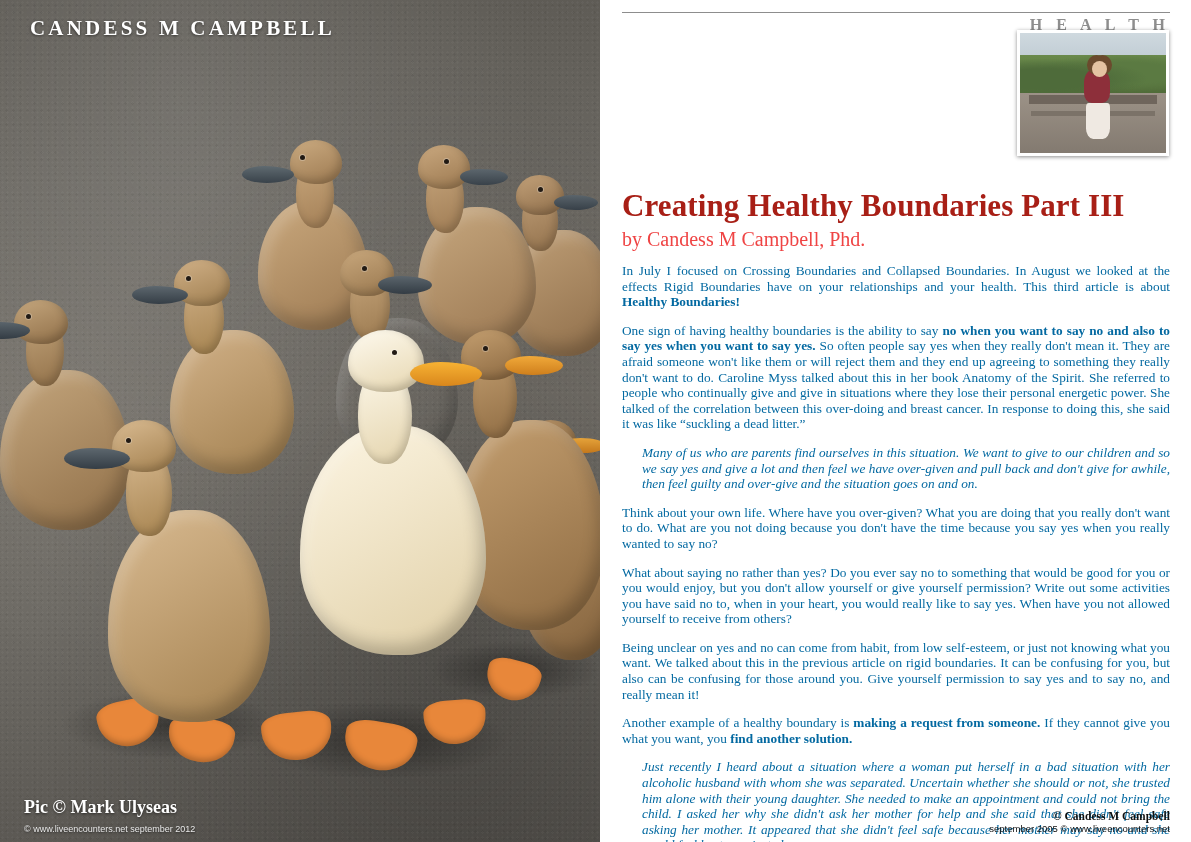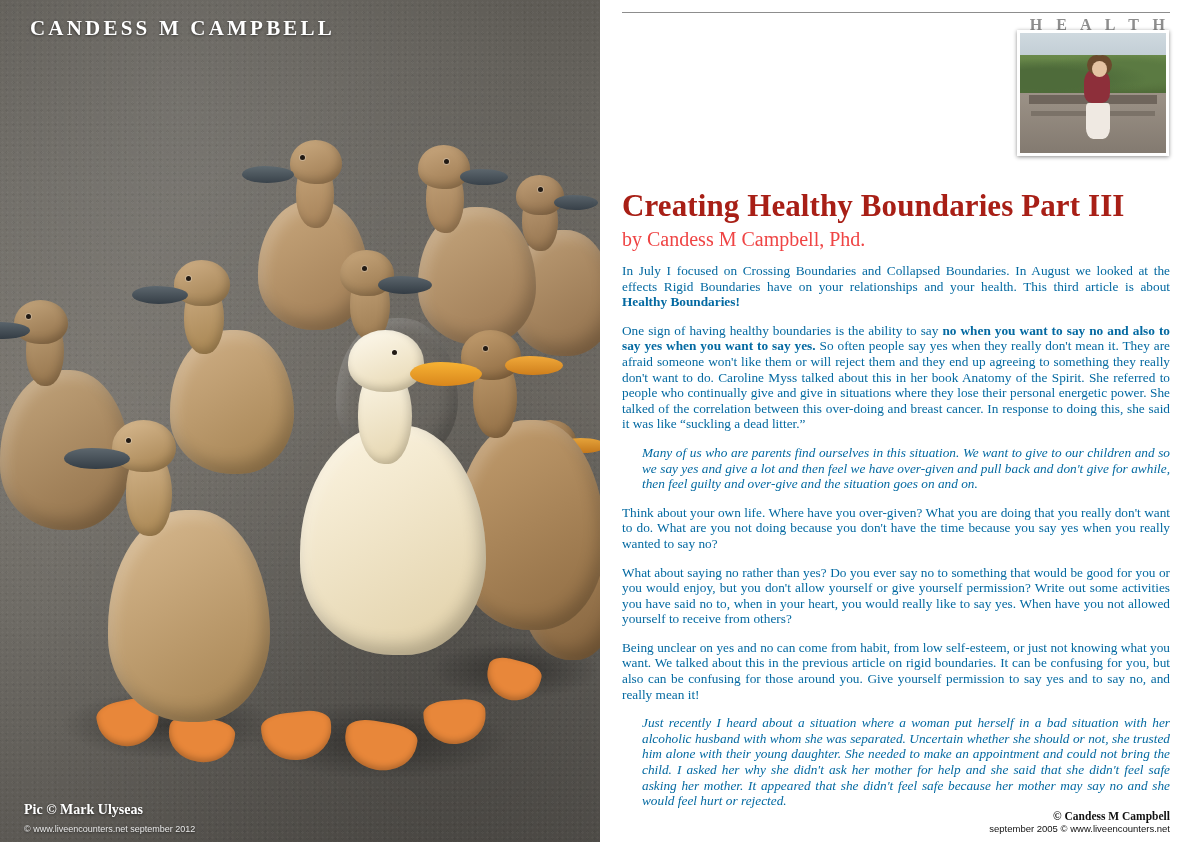--- a/index.html
+++ b/index.html
@@ -62,21 +62,21 @@
     text-shadow: 0 1px 3px rgba(0,0,0,.55);
     z-index: 40;
   }
   .photo-credit {
     position: absolute;
     left: 24px;
     bottom: 24px;
     color: #ffffff;
     font-family: "Liberation Serif", serif;
     font-weight: bold;
-    font-size: 14px;
+    font-size: 18px;
     text-shadow: 0 1px 3px rgba(0,0,0,.6);
     z-index: 40;
   }
   .photo-url {
     position: absolute;
     left: 24px;
     bottom: 8px;
     color: #e9e9e9;
     font-family: "Liberation Sans", sans-serif;
     font-size: 9px;
@@ -384,20 +384,21 @@
     <h1 class="article-title">Creating Healthy Boundaries Part III</h1>
     <div class="byline">by Candess M Campbell, Phd.</div>
 
     <div class="body-text" id="bodyText">
         <p><span>In July I focused on Crossing Boundaries and Collapsed Boundaries. In August we looked at the effects Rigid Boundaries have on your relationships and your health. This third article is about </span><b>Healthy Boundaries!</b></p>
         <p><span>One sign of having healthy boundaries is the ability to say </span><b>no when you want to say no and also to say yes when you want to say yes.</b><span> So often people say yes when they really don't mean it. They are afraid someone won't like them or will reject them and they end up agreeing to something they really don't want to do. Caroline Myss talked about this in her book Anatomy of the Spirit. She referred to people who continually give and give in situations where they lose their personal energetic power. She talked of the correlation between this over-doing and breast cancer. In response to doing this, she said it was like “suckling a dead litter.”</span></p>
         <p class="italic"><span>Many of us who are parents find ourselves in this situation. We want to give to our children and so we say yes and give a lot and then feel we have over-given and pull back and don't give for awhile, then feel guilty and over-give and the situation goes on and on.</span></p>
         <p><span>Think about your own life. Where have you over-given? What you are doing that you really don't want to do. What are you not doing because you don't have the time because you say yes when you really wanted to say no?</span></p>
         <p><span>What about saying no rather than yes? Do you ever say no to something that would be good for you or you would enjoy, but you don't allow yourself or give yourself permission? Write out some activities you have said no to, when in your heart, you would really like to say yes. When have you not allowed yourself to receive from others?</span></p>
         <p><span>Being unclear on yes and no can come from habit, from low self-esteem, or just not knowing what you want. We talked about this in the previous article on rigid boundaries. It can be confusing for you, but also can be confusing for those around you. Give yourself permission to say yes and to say no, and really mean it!</span></p>
+        <p><span>Another  example of a healthy boundary is </span><b>making a request from someone.</b><span> If they cannot give you what you want, you </span><b>find another solution.</b></p>
         <p class="italic"><span>Just recently I heard about a situation where a woman put herself in a bad situation with her alcoholic husband with whom she was separated. Uncertain whether she should or not, she trusted him alone with their young daughter. She needed to make an appointment and could not bring the child. I asked her why she didn't ask her mother for help and she said that she didn't feel safe asking her mother. It appeared that she didn't feel safe because her mother may say no and she would feel hurt or rejected.</span></p>
       </div>
 
     <div class="footer-right">
       <span class="footer-line1">© Candess M Campbell</span>
       <span class="footer-line2">september 2005  © www.liveencounters.net</span>
     </div>
 
   </div>
 </div>

